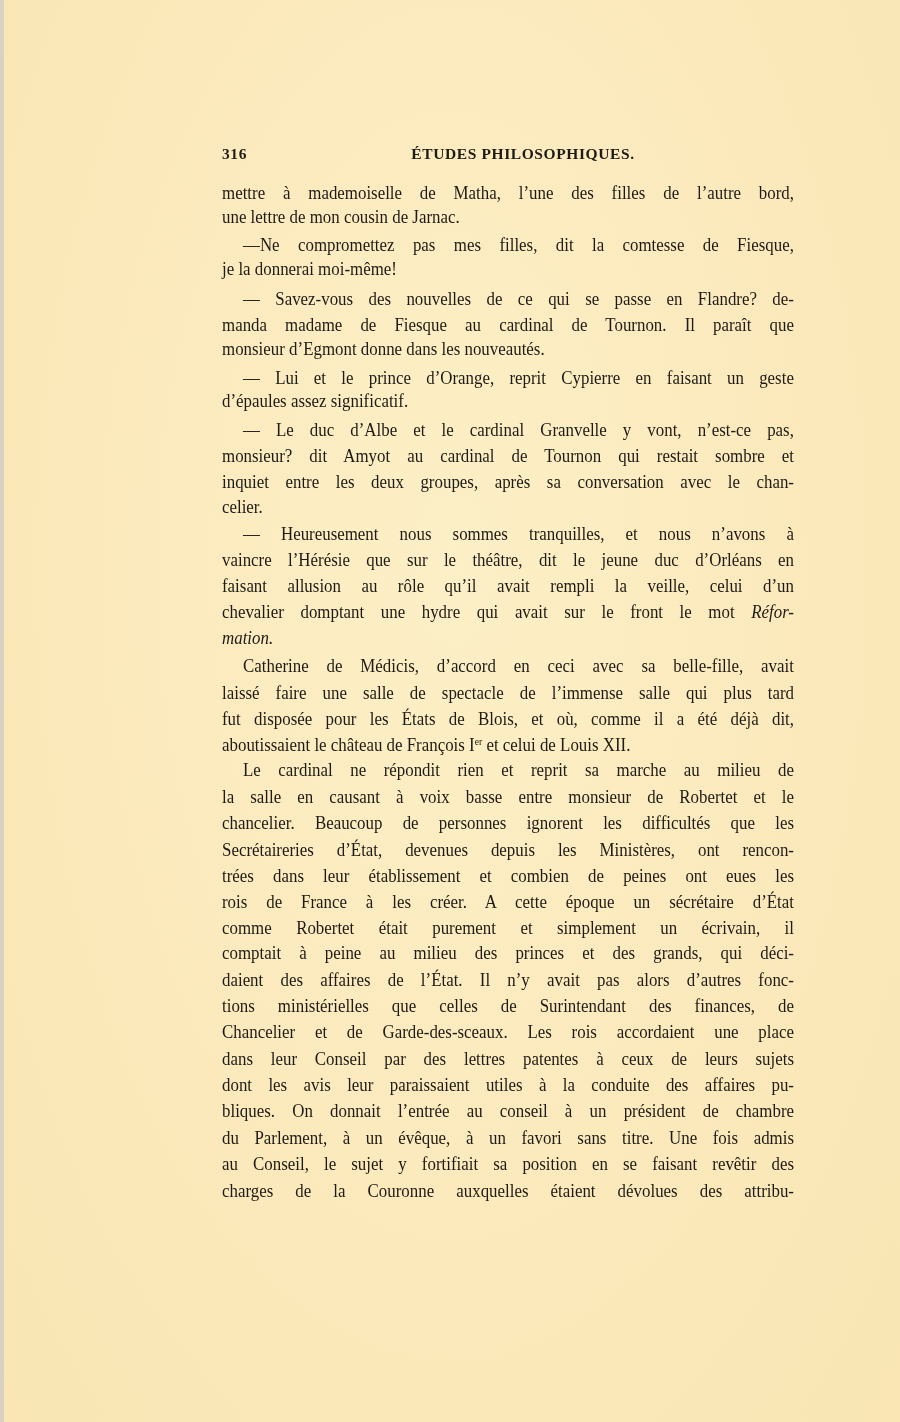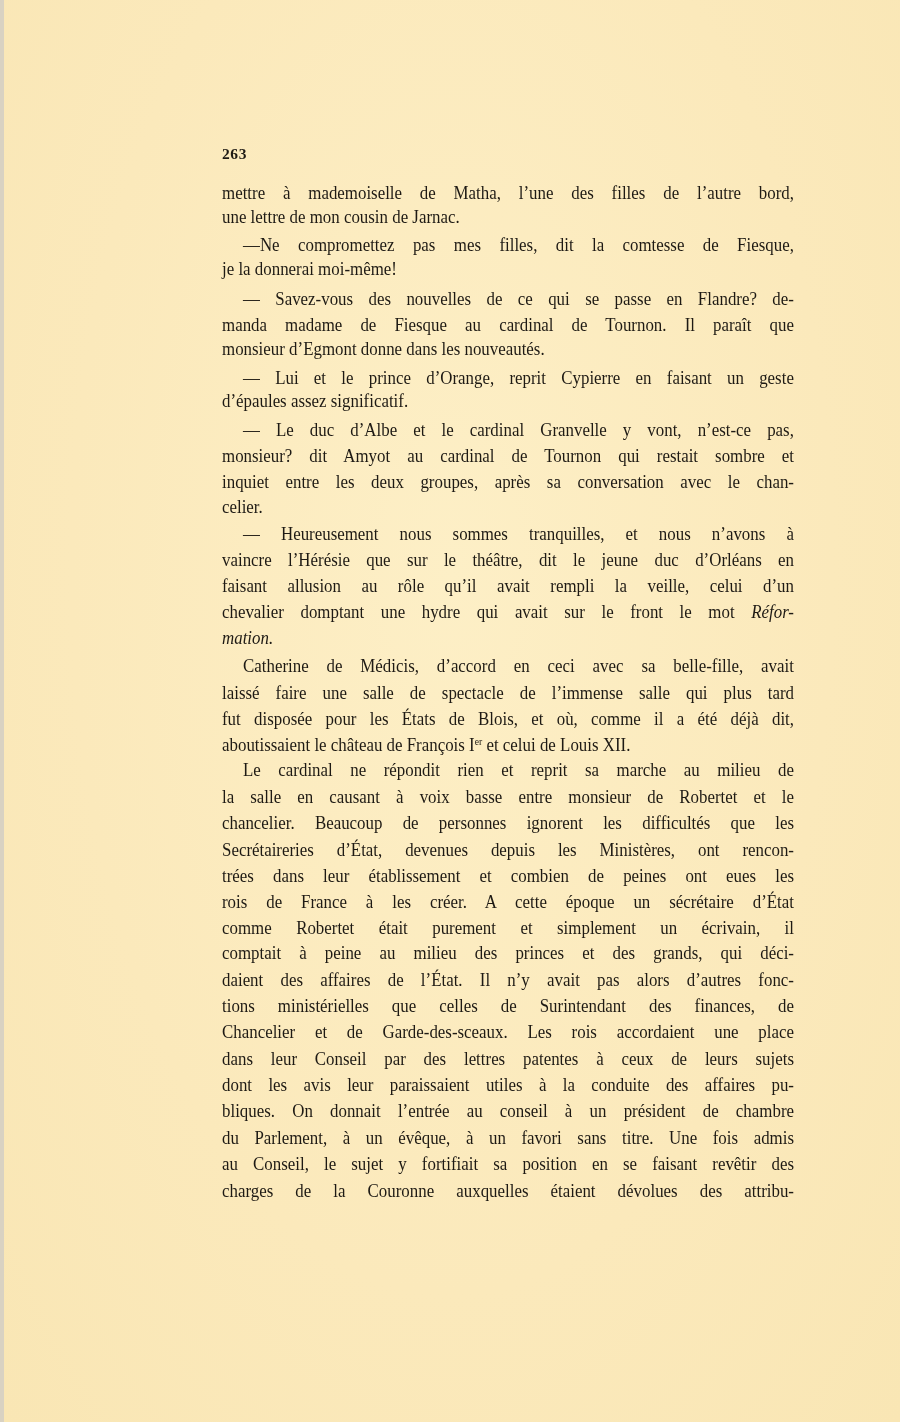--- a/index.html
+++ b/index.html
@@ -36,21 +36,22 @@
   .line.last { text-align-last: left; }
   em { font-style: italic; }
   sup { font-size: 11px; vertical-align: 6px; line-height: 0; }
 </style>
 </head>
 <body>
 
 <div class="page-edge"></div>
 <div class="page">
   <div class="header">
-    <span class="page-number">263</span>
+    <span class="page-number">316</span>
+    <span class="running-title">ÉTUDES PHILOSOPHIQUES.</span>
   </div>
   <div class="text-block" id="text-block">
       <div class="line" style="top: 4px;"><span>mettre à mademoiselle de Matha, l’une des filles de l’autre bord,</span></div>
       <div class="line last" style="top: 28px;"><span>une lettre de mon cousin de Jarnac.</span></div>
       <div class="line indent" style="top: 56px;"><span>—Ne compromettez pas mes filles, dit la comtesse de Fiesque,</span></div>
       <div class="line last" style="top: 80px;"><span>je la donnerai moi-même!</span></div>
       <div class="line indent" style="top: 110px;"><span>— Savez-vous des nouvelles de ce qui se passe en Flandre? de-</span></div>
       <div class="line" style="top: 136px;"><span>manda madame de Fiesque au cardinal de Tournon. Il paraît que</span></div>
       <div class="line last" style="top: 160px;"><span>monsieur d’Egmont donne dans les nouveautés.</span></div>
       <div class="line indent" style="top: 189px;"><span>— Lui et le prince d’Orange, reprit Cypierre en faisant un geste</span></div>

